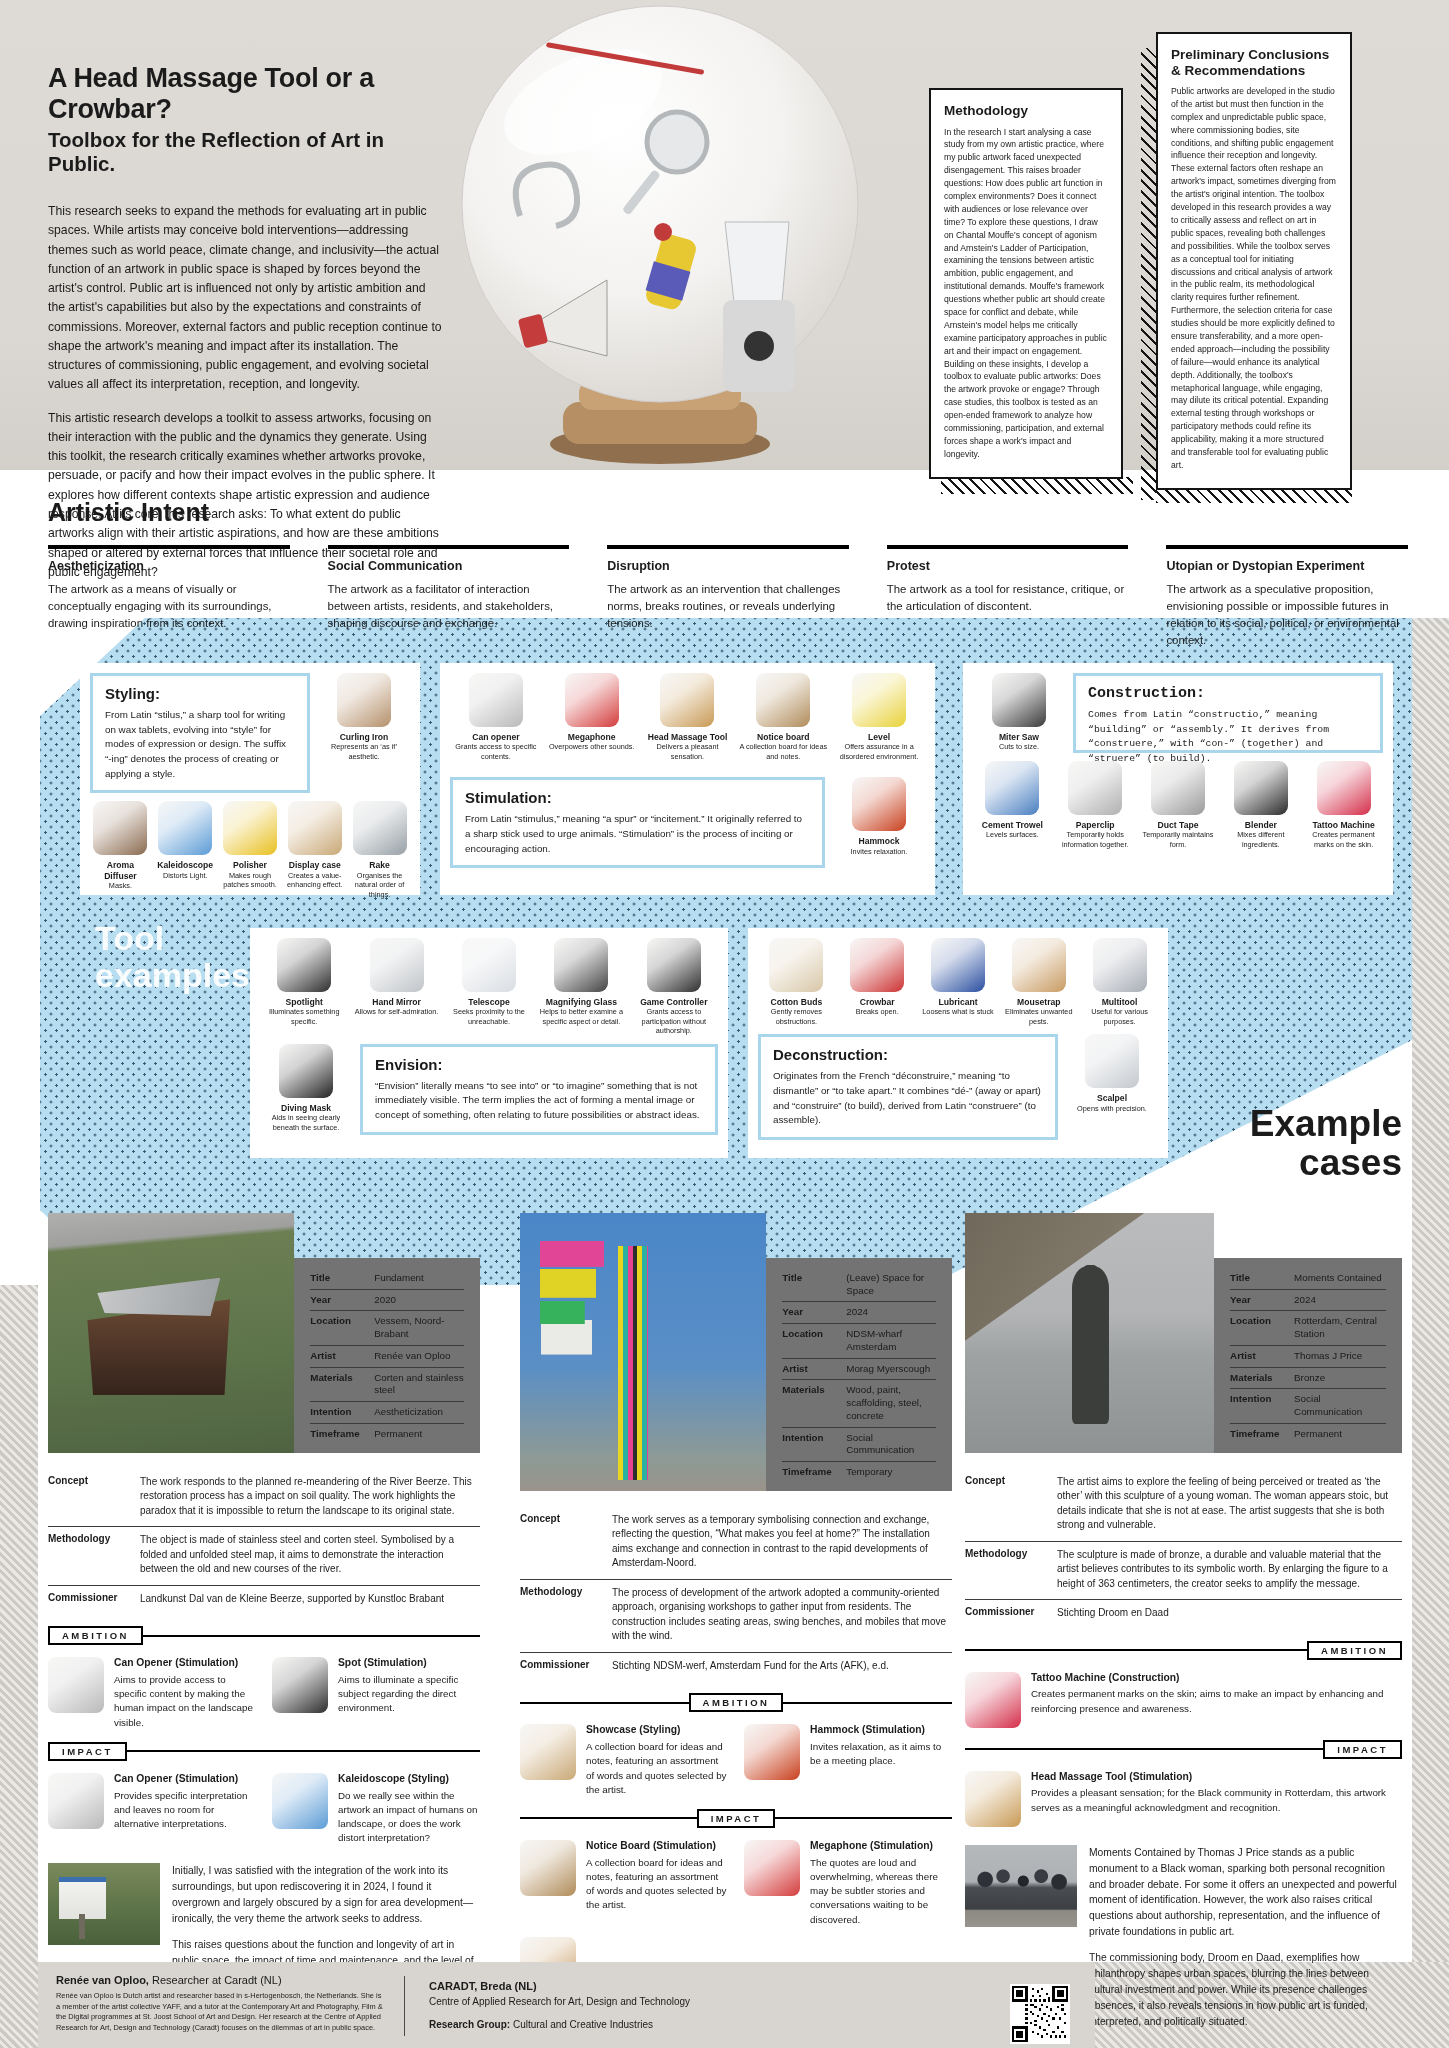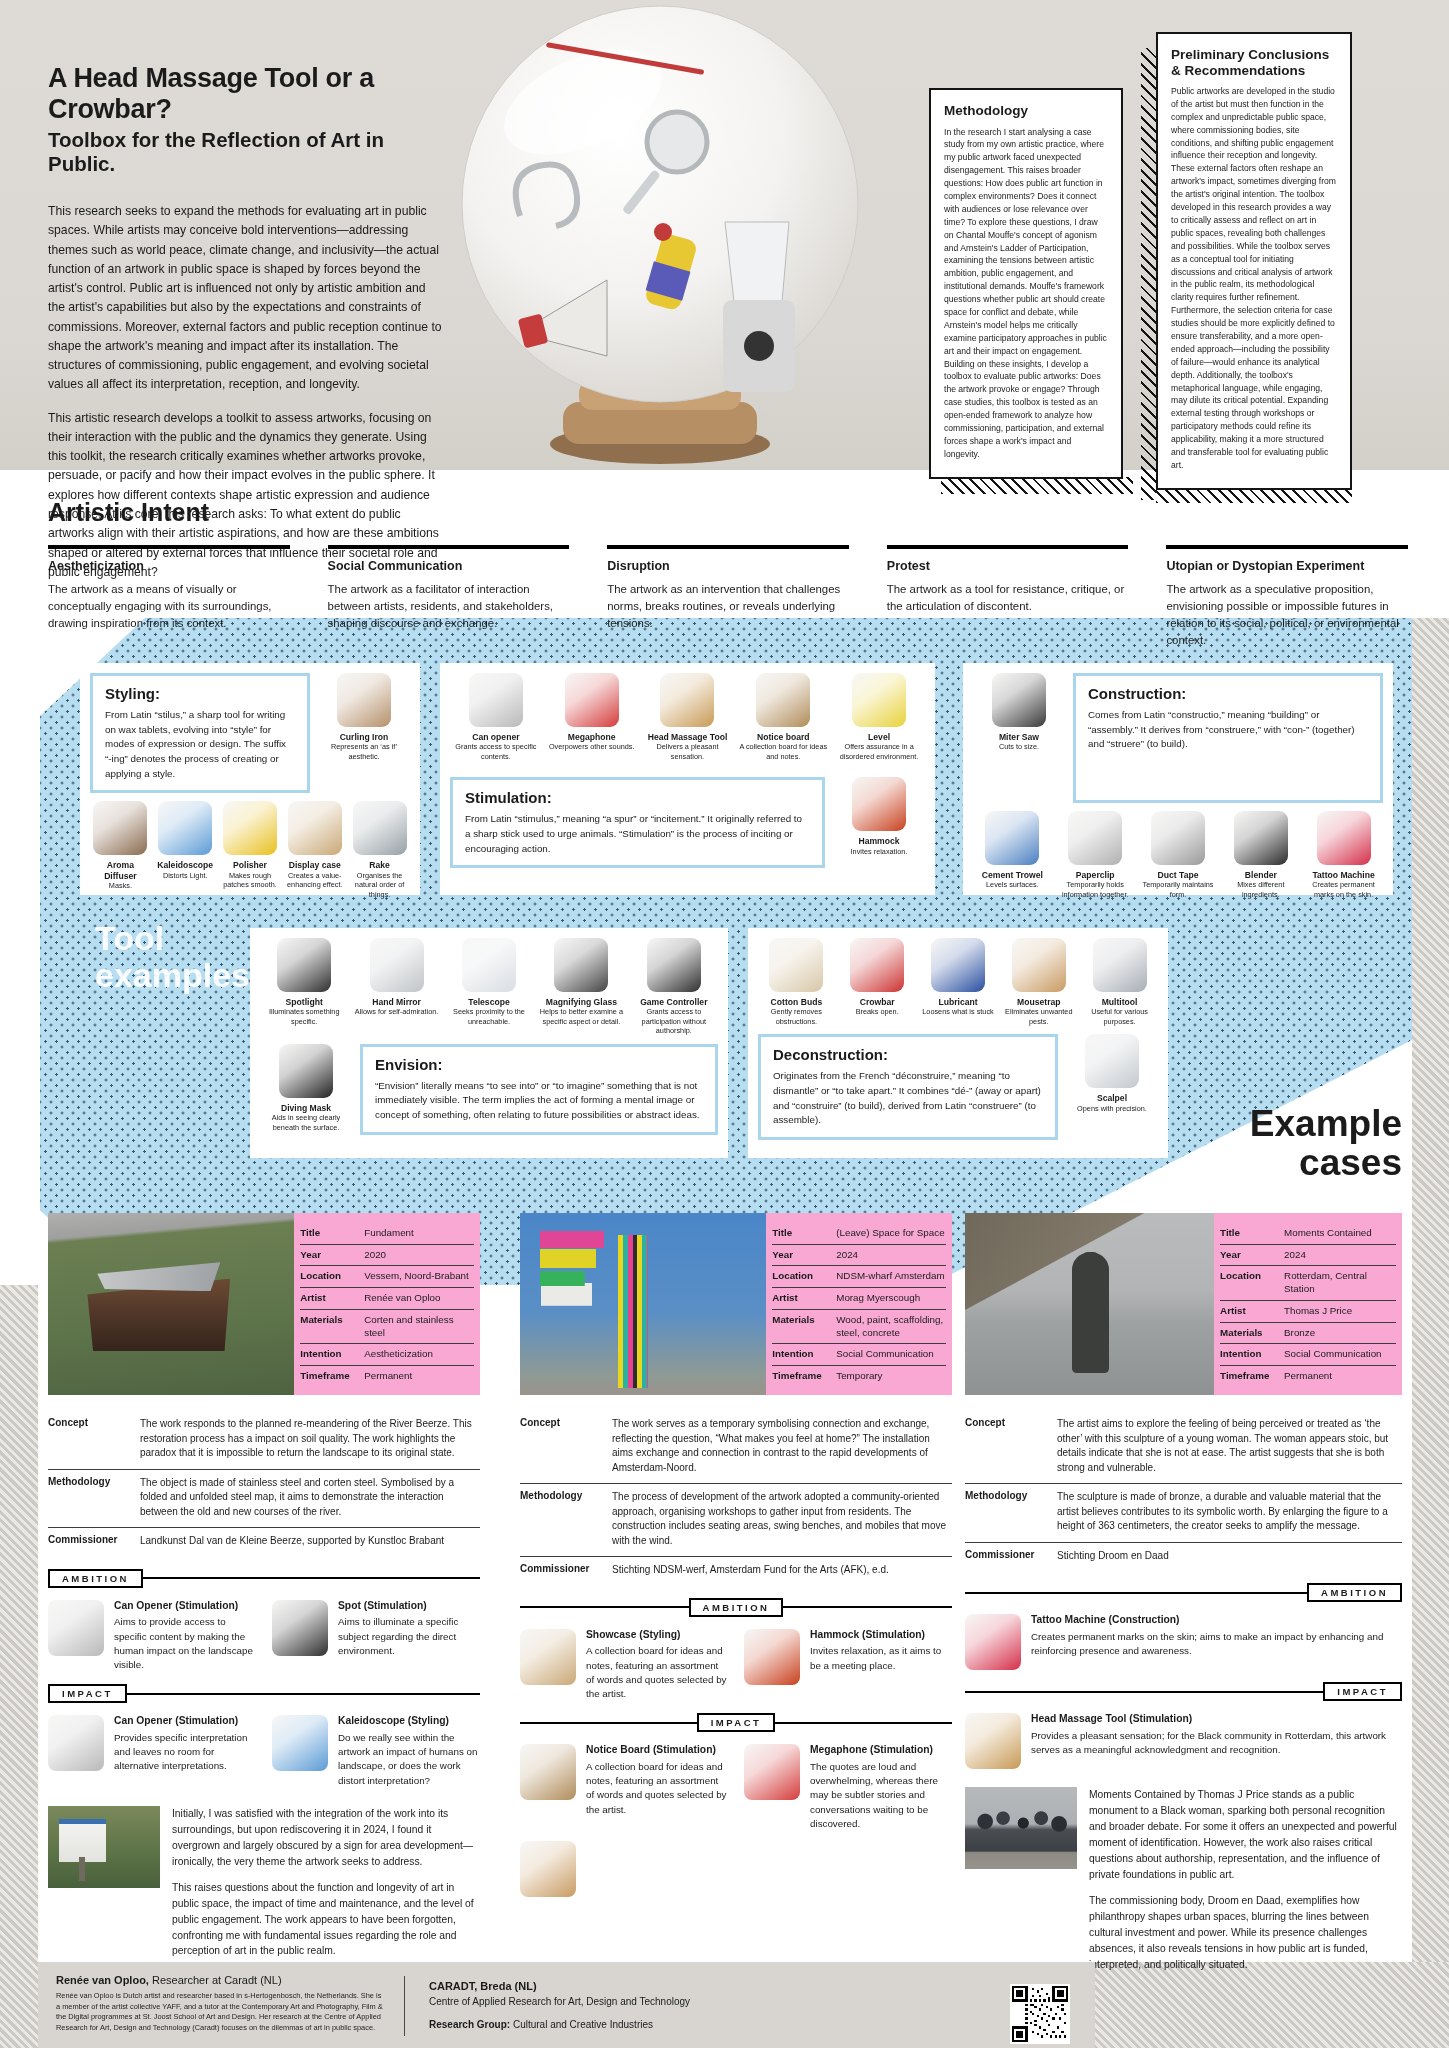--- a/index.html
+++ b/index.html
@@ -73,21 +73,21 @@
 
   
   .ex-heading { position:absolute; left:1100px; top:1105px; width:302px; z-index:2;
     text-align:right; font-size:37px; font-weight:bold; line-height:1.05; }
   .case-col { position:absolute; top:1213px; z-index:3; }
   #case1 { left:48px;  width:432px; }
   #case2 { left:520px; width:432px; }
   #case3 { left:965px; width:437px; }
   .case-top { display:flex; align-items:stretch; min-height:182px; }
   .case-photo { width:57%; flex:none; position:relative; overflow:hidden; }
-  .case-table { flex:1; background:#f9a8d4; padding:10px 6px 8px; }
+  .case-table { flex:1; background:#737373; padding:10px 16px 8px;margin-top:45px; }
   .trow { display:flex; border-bottom:1.6px solid #3c3c3c; padding:4px 0; }
   .trow:last-child { border-bottom:none; }
   .t-label { width:64px; flex:none; font-weight:bold; font-size:9.8px; }
   .t-value { flex:1; font-size:9.8px; line-height:1.3; }
   .case-details { margin-top:16px; }
   .detail-row { display:flex; border-bottom:1.6px solid #3c3c3c; padding:6px 0 8px; }
   .detail-row:last-child { border-bottom:none; }
   .d-label { width:92px; flex:none; font-weight:bold; font-size:10px; }
   .d-text { flex:1; font-size:10px; line-height:1.45; }
   .tag-line { display:flex; align-items:center; margin:12px 0 12px; }
@@ -327,21 +327,21 @@
 
   <div class="toolbox-panel" id="boxC">
     <div class="flexrow">
       <div class="side-slot" id="side-construction">
           <div class="tool">
             <div class="tool-img" style="background: linear-gradient(145deg, rgb(247, 247, 246) 0%, rgba(58, 58, 58, 0.2) 38%, rgb(58, 58, 58) 100%);"></div>
             <div class="tool-name">Miter Saw</div>
             <div class="tool-desc">Cuts to size.</div>
           </div>
         </div>
-      <div class="def-box" style="flex:1; height:130px;">
+      <div class="def-box" style="flex:1; height:80px;font-family:Liberation Mono, monospace;">
         <h4>Construction:</h4>
         <p>Comes from Latin “constructio,” meaning “building” or “assembly.” It derives from “construere,” with “con-” (together) and “struere” (to build).</p>
       </div>
     </div>
     <div class="tool-row" id="row-construction">
         <div class="tool">
           <div class="tool-img" style="background: linear-gradient(145deg, rgb(247, 247, 246) 0%, rgba(74, 127, 193, 0.2) 38%, rgb(74, 127, 193) 100%);"></div>
           <div class="tool-name">Cement Trowel</div>
           <div class="tool-desc">Levels surfaces.</div>
         </div>

